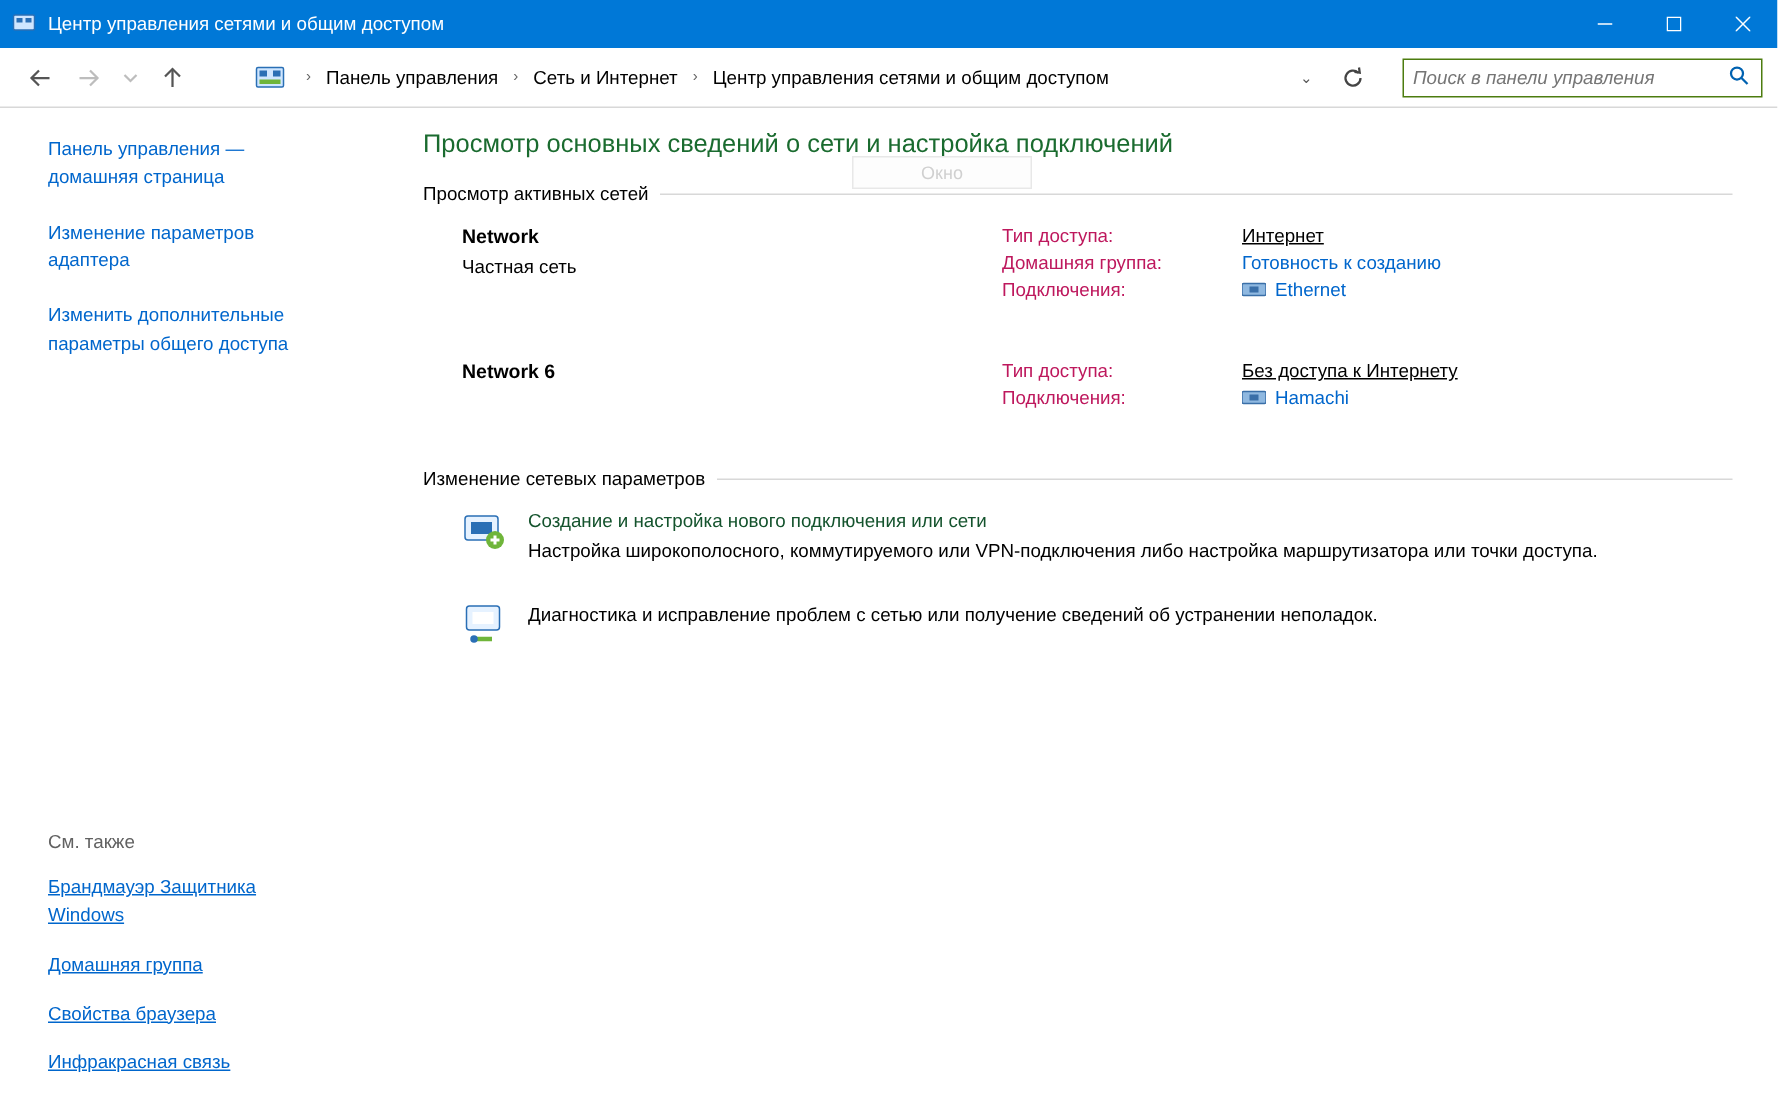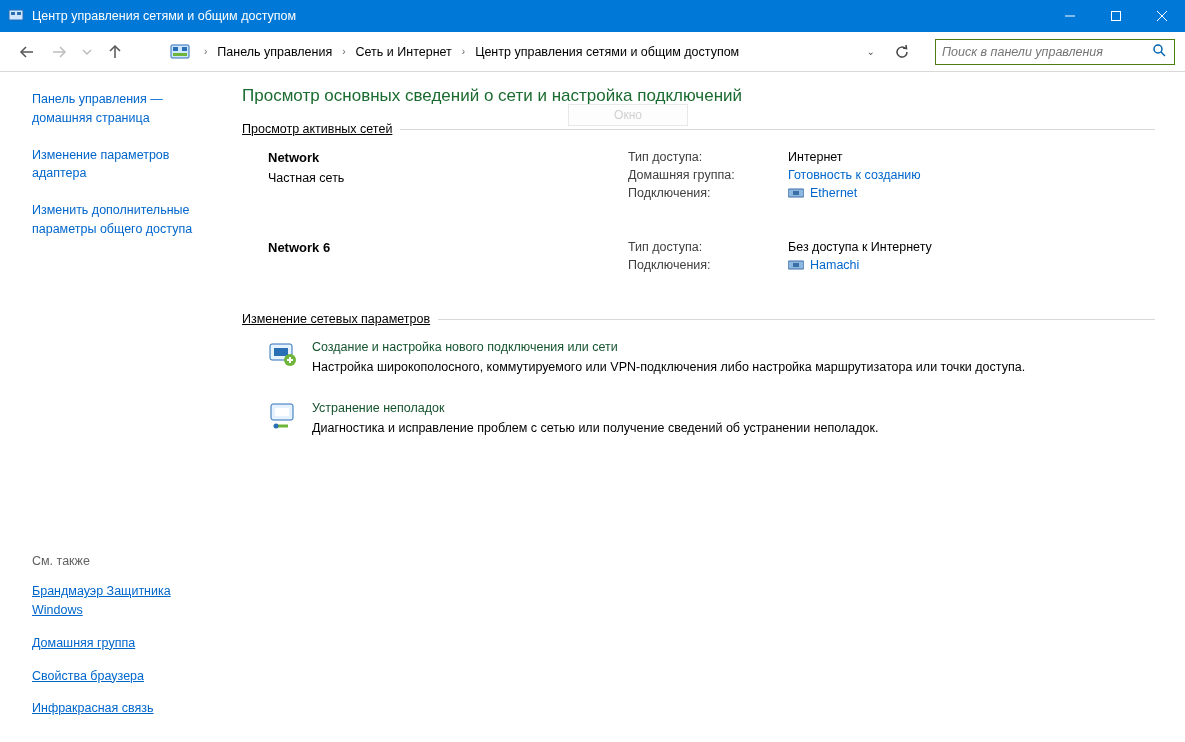--- a/index.html
+++ b/index.html
@@ -57,21 +57,21 @@
     color: #888;
     font-size: 12.5px;
     margin-left: 6px;
   }
   .search-box input {
     border: none; outline: none; flex: 1; font-size: 12.5px; color: #555; font-style: italic;
     background: transparent;
   }
   .search-box .sicon { width: 16px; color: #0062b1; }
   
-  .body { display: flex; height: calc(100% - 72px); }
+  .body { display: flex; height: calc(100% - 72px); gap: 40px; }
   .sidebar {
     width: 240px;
     padding: 18px 10px 10px 32px;
     display: flex; flex-direction: column;
   }
   .sidebar .top-links { flex: 1; }
   .side-link {
     color: #0066cc;
     font-size: 12.5px;
     line-height: 1.5;
@@ -79,31 +79,31 @@
     cursor: pointer;
     max-width: 190px;
   }
   .see-also-hdr { color: #616161; font-size: 12.5px; margin-bottom: 14px; }
   .see-also .side-link { margin-bottom: 14px; text-decoration: underline; }
   
   .main { flex: 1; padding: 14px 30px 0 2px; }
   .page-title { color: #1a6b2f; font-size: 17px; font-weight: 400; margin-bottom: 16px; }
   .section-hdr {
     color: #000; font-size: 12.5px;
-    display: flex; align-items: center; gap: 8px; margin-bottom: 14px; text-decoration: underline;
+    display: flex; align-items: center; gap: 8px; margin-bottom: 14px;
   }
   .section-hdr .line { flex: 1; height: 1px; background: #d8d8d8; }
   .net-block { display: flex; margin-bottom: 36px; padding-left: 26px; }
   .net-left { width: 360px; }
   .net-name { font-weight: 700; font-size: 13px; margin-bottom: 6px; }
   .net-type { font-size: 12.5px; color: #000; }
   .net-right { flex: 1; }
   .net-row { display: flex; align-items: center; margin-bottom: 4px; font-size: 12.5px; }
-  .net-row .lbl { width: 160px; color: #404040; }
-  .net-row .val { color: #000; }
+  .net-row .lbl { width: 160px; color: #be185d; }
+  .net-row .val { color: #000; text-decoration: underline; }
   .net-row .link { color: #0066cc; cursor: pointer; }
   .net-row .eth-icon { width: 16px; height: 12px; margin-right: 6px; }
   .settings { padding-left: 26px; }
   .setting-item { display: flex; gap: 14px; margin-bottom: 24px; max-width: 760px; }
   .setting-icon { width: 30px; height: 30px; flex-shrink: 0; }
   .setting-title { color: #14532d; font-size: 12.5px; margin-bottom: 4px; cursor:pointer;}
   .setting-desc { font-size: 12.5px; color: #000; line-height: 1.5; }
   .watermark {
     position: absolute;
     top: 104px; left: 568px;
@@ -304,21 +304,20 @@
       <div class="setting-item">
         <span class="setting-icon">
           <svg viewBox="0 0 30 30">
               <rect x="3" y="3" width="22" height="16" rx="2" fill="#e6f2ff" stroke="#2a6fb5"></rect>
               <rect x="7" y="7" width="14" height="8" fill="#fff"></rect>
               <path d="M8 25 L20 25" stroke="#6fb53a" stroke-width="3"></path>
               <circle cx="8" cy="25" r="2.5" fill="#2a6fb5"></circle>
             </svg>
         </span>
         <div>
-          <div class="setting-title">Устранение неполадок</div>
           <div class="setting-desc">Диагностика и исправление проблем с сетью или получение сведений об устранении неполадок.</div>
         </div>
       </div>
     </div>
   </div>
 </div>
 
 <div class="watermark">Окно</div>
 
 </body></html>

